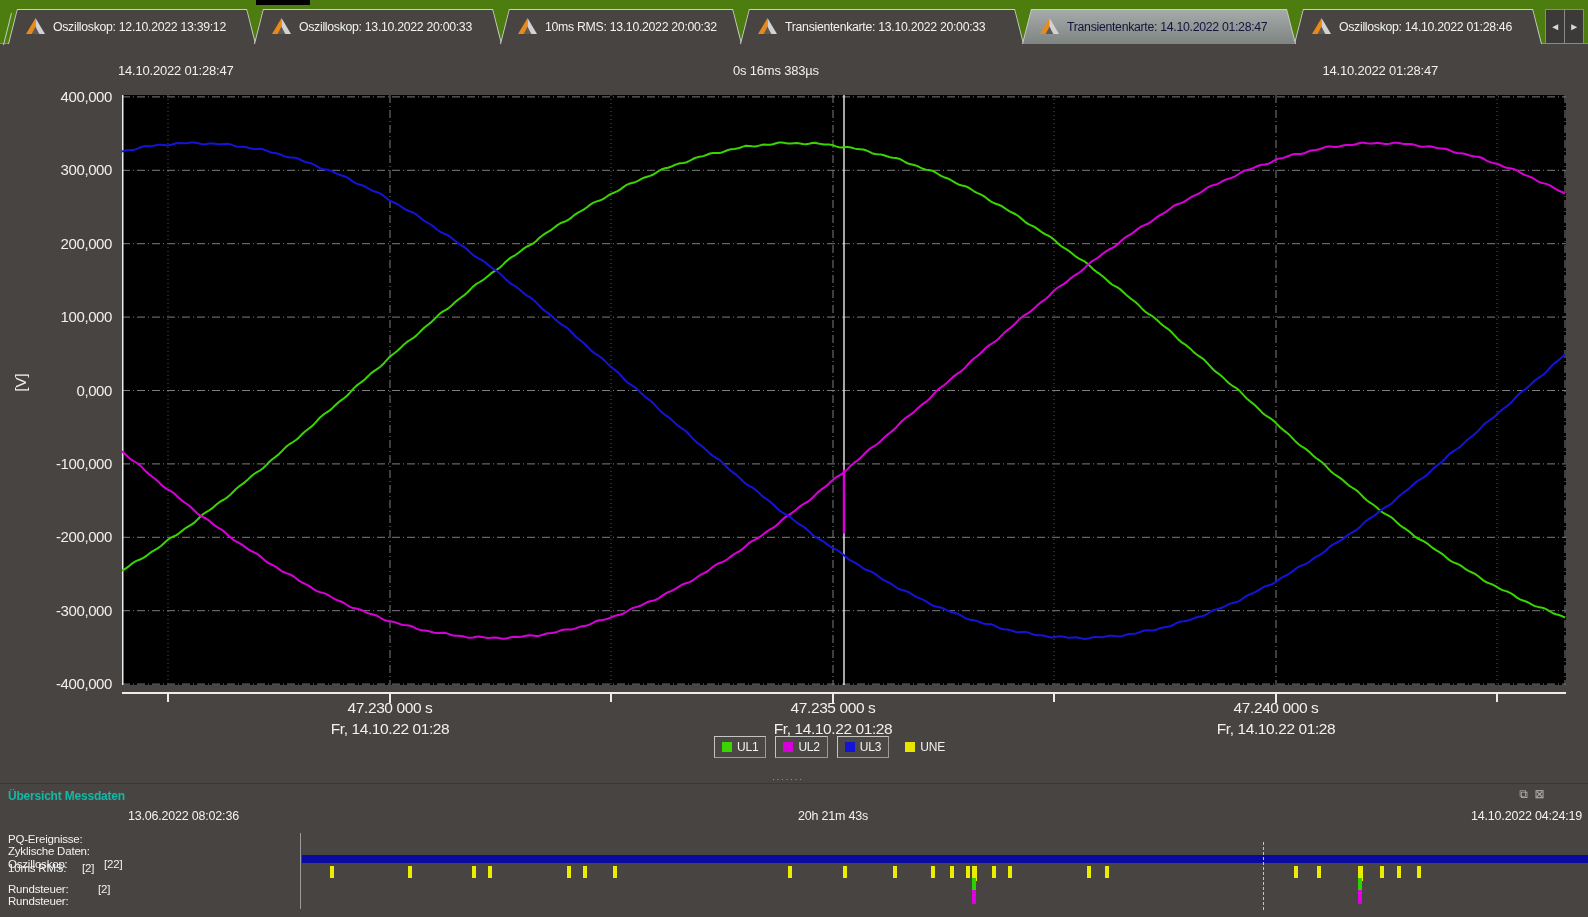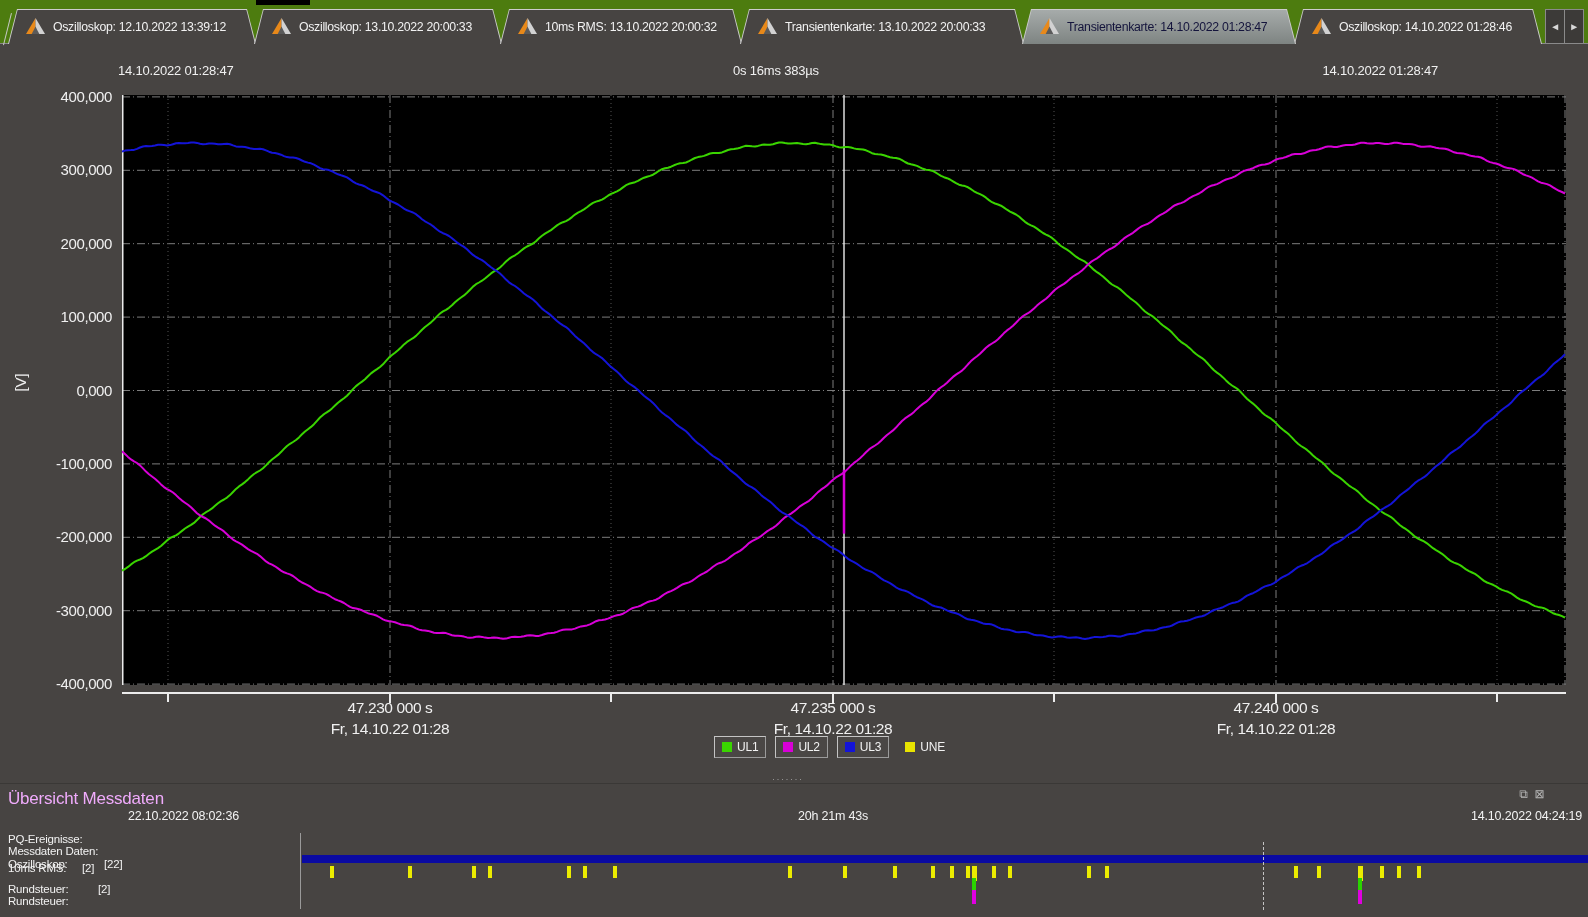--- a/index.html
+++ b/index.html
@@ -44,21 +44,21 @@
   .xtick-time{position:absolute;top:655px;width:180px;text-align:center;color:#f0f0f0;font-size:15.5px;letter-spacing:-0.4px;}
   .xtick-date{position:absolute;top:676px;width:200px;text-align:center;color:#f0f0f0;font-size:15.5px;letter-spacing:-0.4px;}
   #legend{position:absolute;left:0;top:692px;width:1666px;display:flex;justify-content:center;gap:9px;align-items:center;}
   .legend-item{display:flex;align-items:center;gap:5px;padding:3px 7px;}
   .legend-item.boxed{border:1px solid #9b9b9b;border-top-color:#c4c4c4;border-left-color:#c4c4c4;background:#4a4745;}
   .legend-swatch{width:10px;height:10px;}
   .legend-label{color:#f2f2f2;font-size:12px;}
   #splitter-dots{position:absolute;left:772px;top:730px;color:#a0a0a0;font-size:9px;letter-spacing:1.5px;}
   
   #overview{position:absolute;left:0;top:783px;width:1588px;height:134px;border-top:1px solid #3a3836;}
-  #ov-title{position:absolute;left:8px;top:5px;color:#f0abfc;font-size:17px;}
+  #ov-title{position:absolute;left:8px;top:5px;color:#14b8a6;font-size:12px;font-weight:bold;}
   #ov-icons{position:absolute;right:42px;top:3px;color:#b8b8b8;font-size:12px;display:flex;gap:3px;}
   .ov-ico{width:13px;height:13px;display:flex;align-items:center;justify-content:center;}
   .ov-time{position:absolute;top:25px;color:#f2f2f2;font-size:12.5px;white-space:nowrap;}
   #ov-start{left:128px;}
   #ov-span{left:733px;width:200px;text-align:center;}
   #ov-end{right:6px;}
   .ov-row{position:absolute;left:8px;color:#f2f2f2;font-size:11.5px;white-space:nowrap;height:12px;line-height:12px;}
   .ov-count{position:absolute;top:0;}
   #ov-sep{position:absolute;left:300px;top:49px;width:1px;height:76px;background:#9a9a9a;}
   #ov-bar{position:absolute;left:302px;top:71px;height:8px;right:0;}
@@ -237,26 +237,26 @@
       </div>
     <div id="splitter-dots">·······</div>
   </div>
 
   <div id="overview">
     <div id="ov-title">Übersicht Messdaten</div>
     <div id="ov-icons">
       <div class="ov-ico">⧉</div>
       <div class="ov-ico">⊠</div>
     </div>
-    <div class="ov-time" id="ov-start">22.10.2022 08:02:36</div>
+    <div class="ov-time" id="ov-start">13.06.2022 08:02:36</div>
     <div class="ov-time" id="ov-span">20h 21m 43s</div>
     <div class="ov-time" id="ov-end">14.10.2022 04:24:19</div>
     <div id="ov-rows">
         <div class="ov-row" style="top: 49px;"><div style="display: inline;">PQ-Ereignisse:</div></div>
-        <div class="ov-row" style="top: 61.4px;"><div style="display: inline;">Messdaten Daten:</div></div>
+        <div class="ov-row" style="top: 61.4px;"><div style="display: inline;">Zyklische Daten:</div></div>
         <div class="ov-row" style="top: 73.8px;"><div style="display: inline;">Oszilloskop:</div><div class="ov-count" style="left: 96px;">[22]</div></div>
         <div class="ov-row" style="top: 78px;"><div style="display: inline;">10ms RMS:</div><div class="ov-count" style="left: 74px;">[2]</div></div>
         <div class="ov-row" style="top: 98.6px;"><div style="display: inline;">Rundsteuer:</div><div class="ov-count" style="left: 90px;">[2]</div></div>
         <div class="ov-row" style="top: 111px;"><div style="display: inline;">Rundsteuer:</div></div>
       </div>
     <div id="ov-sep"></div>
     <div id="ov-timeline">
         <div id="ov-bar" style="background: rgb(10, 10, 162);"></div>
         <div class="ov-tick" style="left: 330px; top: 82px; height: 12px;"></div>
         <div class="ov-tick" style="left: 408px; top: 82px; height: 12px;"></div>

